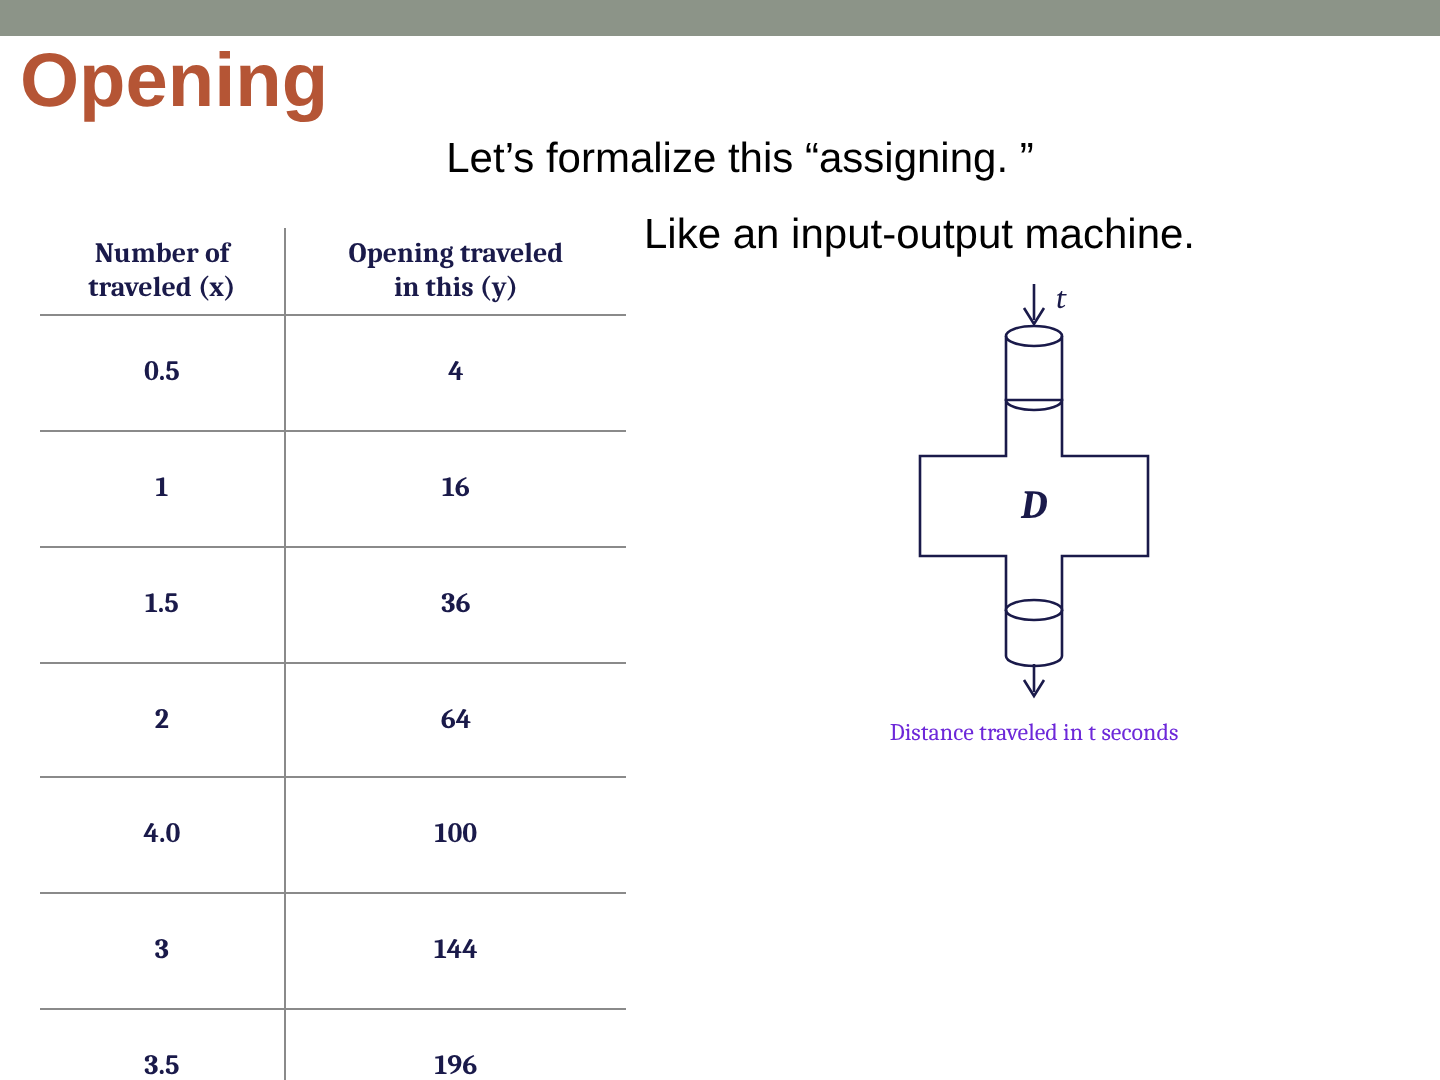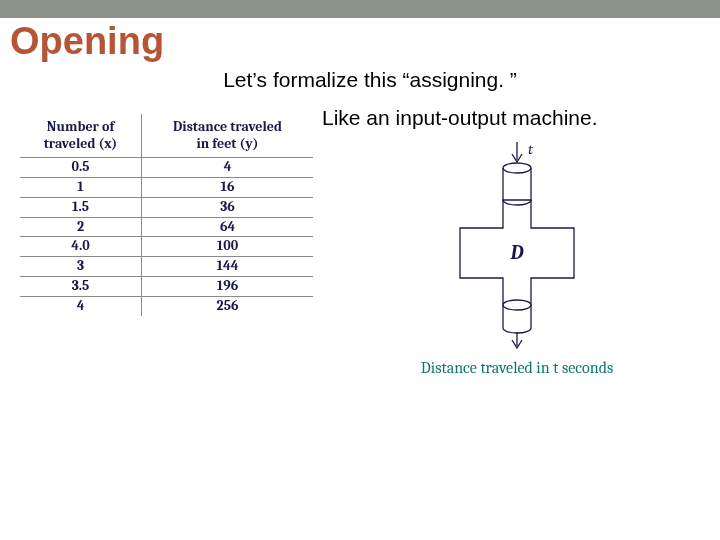--- a/index.html
+++ b/index.html
@@ -55,21 +55,21 @@
     line-height: 1.25;
     vertical-align: middle;
     margin-top: 12px;
   }
   table.data th:first-child { border-left: none; }
   table.data th:last-child  { border-right: none; }
   table.data td {
     font-size: 14px;
     color: #1a1a4a;
     text-align: center;
-    padding: 0 6px;
+    padding: 19px 6px;
     border: 1px solid #8a8a8a;
     font-weight: bold;
     line-height: 1.35;
   }
   table.data td:first-child { border-left: none; }
   table.data td:last-child  { border-right: none; }
   table.data tr:last-child td { border-bottom: none; }
   .right-side {
     position: absolute;
     left: 322px;
@@ -82,22 +82,22 @@
     margin-bottom: 10px;
   }
   .diagram-wrap {
     width: 220px;
     margin: 0 auto;
     text-align: center;
   }
   .diagram-wrap svg { display: block; margin: 0 auto; }
   .caption {
     font-family: Cambria, Georgia, 'Times New Roman', serif;
-    font-size: 16px;
-    color: #0f766e;
+    font-size: 12px;
+    color: #6d28d9;
     margin-top: 4px;
   }
 </style>
 </head>
 <body>
 
 <div class="header-bar"></div>
 
 <h1 class="title">Opening</h1>
 <div class="subtitle">Let’s formalize this “assigning. ”</div>
@@ -106,22 +106,22 @@
 
   <div class="table-wrap">
     <table class="data">
       <thead>
         <tr>
           <th>
             <span>Number of</span><br>
             <span>traveled (x)</span>
           </th>
           <th>
-            <span>Distance traveled</span><br>
-            <span>in feet (y)</span>
+            <span>Opening traveled</span><br>
+            <span>in this (y)</span>
           </th>
         </tr>
       </thead>
       <tbody>
         <tr>
             <td>0.5</td>
             <td>4</td>
           </tr>
         <tr>
             <td>1</td>

